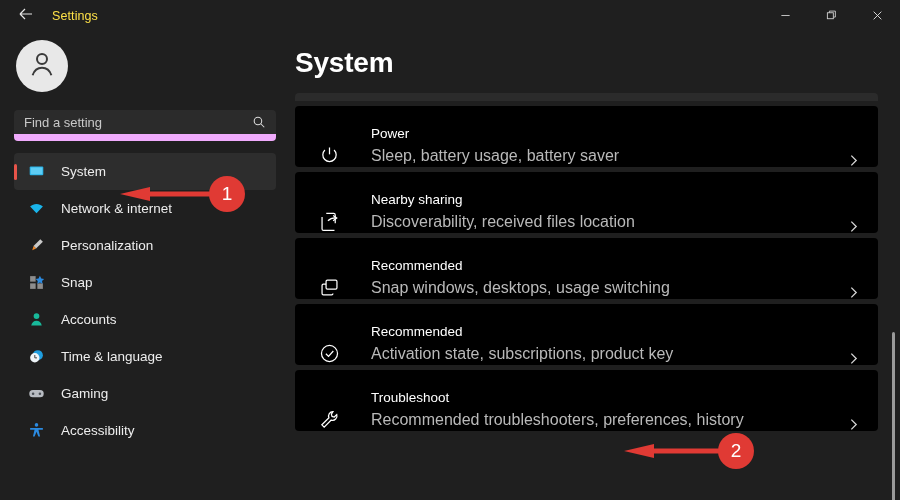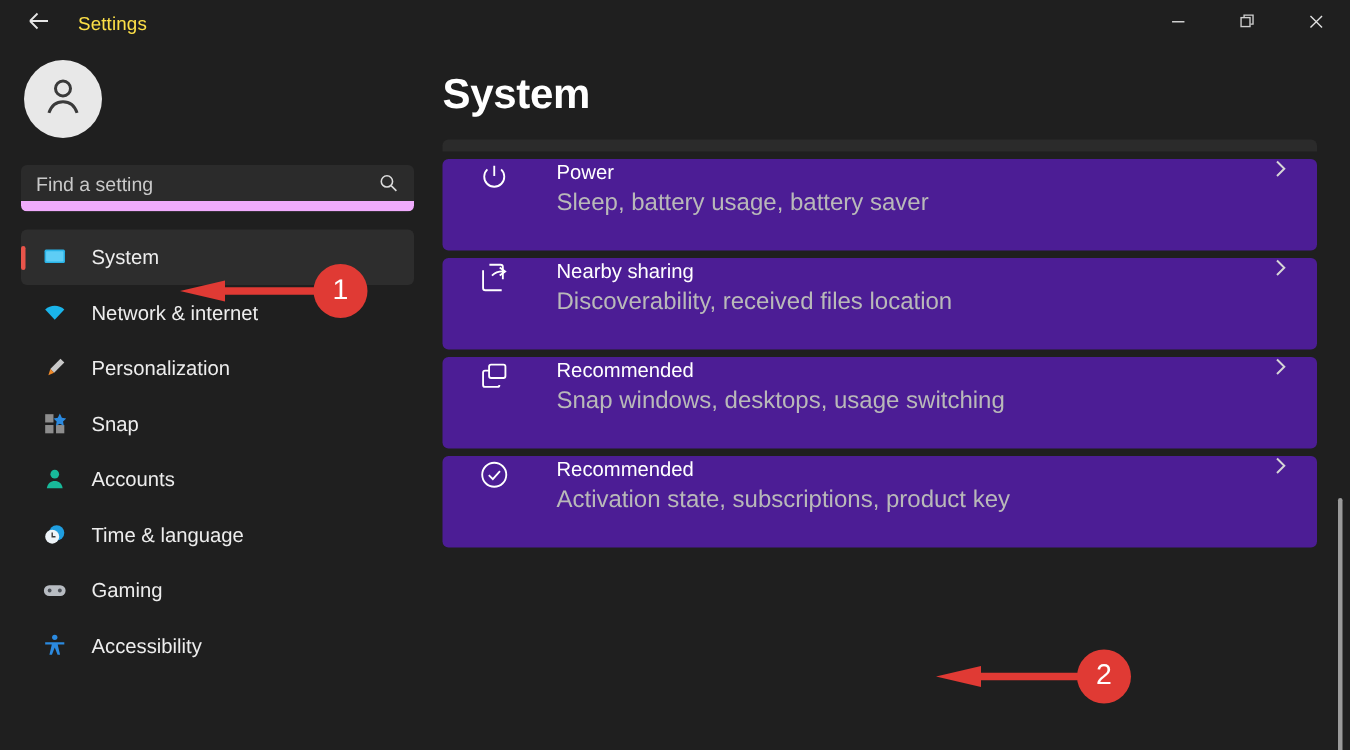--- a/index.html
+++ b/index.html
@@ -139,24 +139,24 @@
     letter-spacing: -.2px;
   }
   .card-stub {
     height: 8px;
     background: #2b2b2b;
     border-radius: 4px 4px 0 0;
     margin-bottom: 5px;
   }
   .card {
     height: 61px;
-    background: #4c1d95;
+    background: #000000;
     border-radius: 4px;
     display: flex;
-    align-items: flex-start;
+    align-items: flex-end;
     padding: 0 18px 0 22px;
     margin-bottom: 5px;
   }
   .card-icon {
     width: 24px; height: 24px;
     flex: 0 0 24px;
     display: flex; align-items: center; justify-content: center;
   }
   .card-icon svg { width: 21px; height: 21px; display: block; }
   .card-text { margin-left: 30px; flex: 1; }
@@ -414,20 +414,36 @@
         <div class="card-title">Recommended</div>
         <div class="card-sub">Activation state, subscriptions, product key</div>
       </div>
       <span class="card-chev">
         <svg viewBox="0 0 12 12" fill="none" stroke="#d6d6d6" stroke-width="1.2">
             <path d="M4 1.5L8.5 6 4 10.5"></path>
           </svg>
       </span>
     </div>
 
+    <div class="card">
+      <span class="card-icon">
+        <svg viewBox="0 0 22 22" fill="none" stroke="#ffffff" stroke-width="1.3">
+          <path d="M14.6 2.8a4.6 4.6 0 00-4.2 6.4L3 16.6l2.4 2.4 7.4-7.4a4.6 4.6 0 005.8-5.8l-2.6 2.6-2.4-.6-.6-2.4z"></path>
+        </svg>
+      </span>
+      <div class="card-text">
+        <div class="card-title">Troubleshoot</div>
+        <div class="card-sub">Recommended troubleshooters, preferences, history</div>
+      </div>
+      <span class="card-chev">
+        <svg viewBox="0 0 12 12" fill="none" stroke="#d6d6d6" stroke-width="1.2">
+            <path d="M4 1.5L8.5 6 4 10.5"></path>
+          </svg>
+      </span>
+    </div>
 
     <div class="scrollbar"></div>
   </div>
 </div>
 
 <div class="anno arrow" style="left:118px; top:186px; width:110px; height:16px;">
   <svg viewBox="0 0 110 16" width="110" height="16">
     <path d="M30 8h78" stroke="#e03a34" stroke-width="5" stroke-linecap="round"></path>
     <path d="M2 8l30-7v14z" fill="#e03a34"></path>
   </svg>

